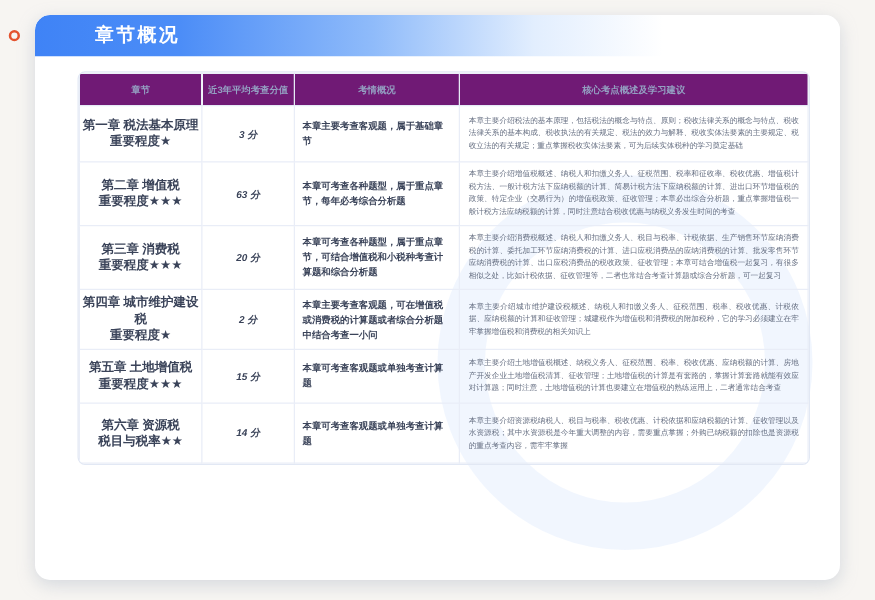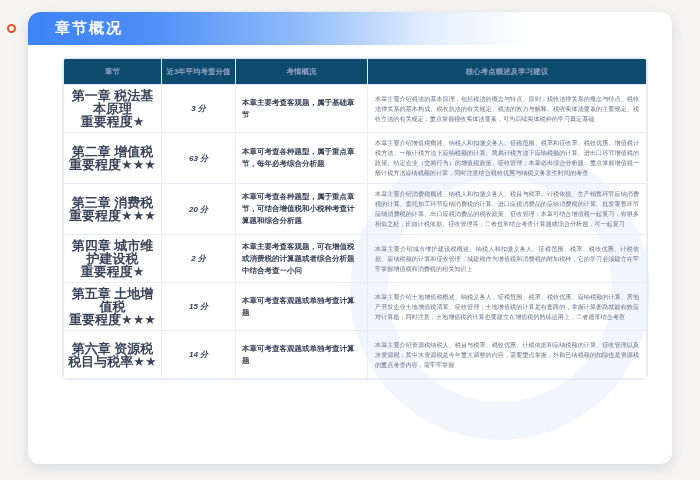--- a/index.html
+++ b/index.html
@@ -20,21 +20,21 @@
     position:absolute; left:28px; top:12px; width:644px; height:452px;
     background:#ffffff; border-radius:12px;
     box-shadow:0 4px 14px rgba(150,162,184,0.35);
     overflow:hidden;
   }
   .band{
     height:33px; border-radius:12px 12px 0 0;
     background:linear-gradient(90deg,#3f83f6 0%,#4c8df7 18%,#8fbbfa 42%,#e2eefe 62%,#ffffff 78%);
     display:flex; align-items:center; padding-left:27px;
   }
-  .band-title{ font-size:15px; font-weight:700; color:#ffffff; letter-spacing:2px; }
+  .band-title{ font-size:15px; font-weight:700; color:#ffffff; letter-spacing:2px;margin-left:21px; }
 
   .card-body{ position:relative; padding:12px 24px 0 34px; }
 
   .watermark{
     position:absolute; left:322px; top:95px; width:300px; height:300px;
     border:38px solid rgba(120,170,245,0.10); border-radius:50%;
     z-index:0; pointer-events:none;
   }
 
   .intro{
@@ -44,26 +44,26 @@
     font-weight:600; color:#262b33; text-align:justify;
   }
 
   .table-wrap{
     position:relative; z-index:1;
     border:1px solid #e2e8f4; border-radius:6px; overflow:hidden;
   }
   table{ width:100%; border-collapse:collapse; table-layout:fixed; }
   col.w1{ width:98px; } col.w2{ width:74px; } col.w3{ width:132px; }
   th{
-    background:#0c4a6e; color:#94a0c2; font-size:7.5px; font-weight:600;
+    background:#701a75; color:#94a0c2; font-size:7.5px; font-weight:600;
     height:26px; border:1px solid #e6ebf6; text-align:center; white-space:nowrap;
     overflow:hidden;
   }
   td{ border:1px solid #e9edf7; vertical-align:middle; }
-  td.c1{ text-align:center; font-size:13px; font-weight:700; color:#3a4359; line-height:13px; padding:4px 2px; }
+  td.c1{ text-align:center; font-size:10px; font-weight:700; color:#3a4359; line-height:13px; padding:4px 2px; }
   td.c2{ text-align:center; font-size:8px; font-weight:700; color:#3a4359;font-style:italic; }
   td.c3{ font-size:7.5px; font-weight:600; color:#3a4359; padding:5px 6px; line-height:12px; }
   td.c4{ font-size:6.1px; color:#666f82; padding:5px 7px; line-height:10px; text-align:justify; }
   tbody tr:nth-child(1){ height:45px; }
   tbody tr:nth-child(2){ height:46px;margin-left:36px; }
   tbody tr:nth-child(3){ height:48px; }
   tbody tr:nth-child(4){ height:47px;margin-top:28px; }
   tbody tr:nth-child(5){ height:43px; }
   tbody tr:nth-child(6){ height:48px; }
 </style>

